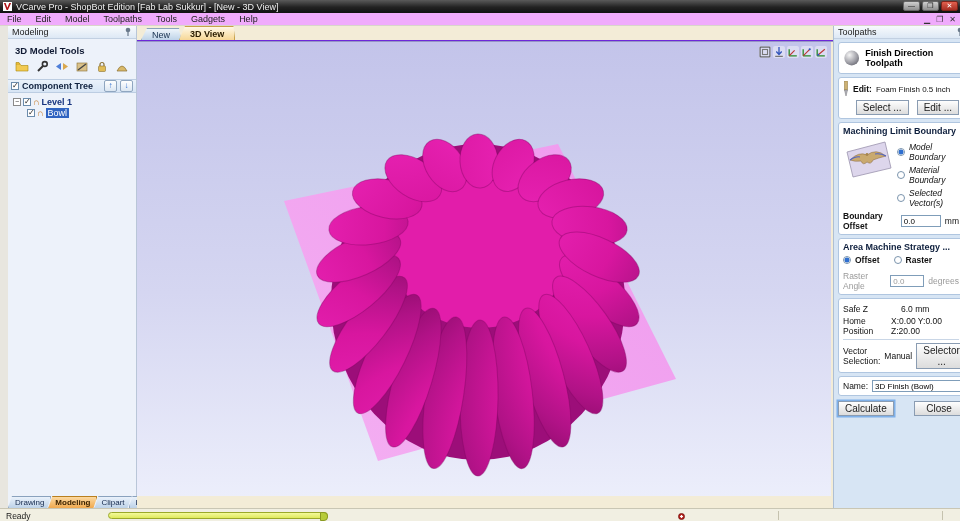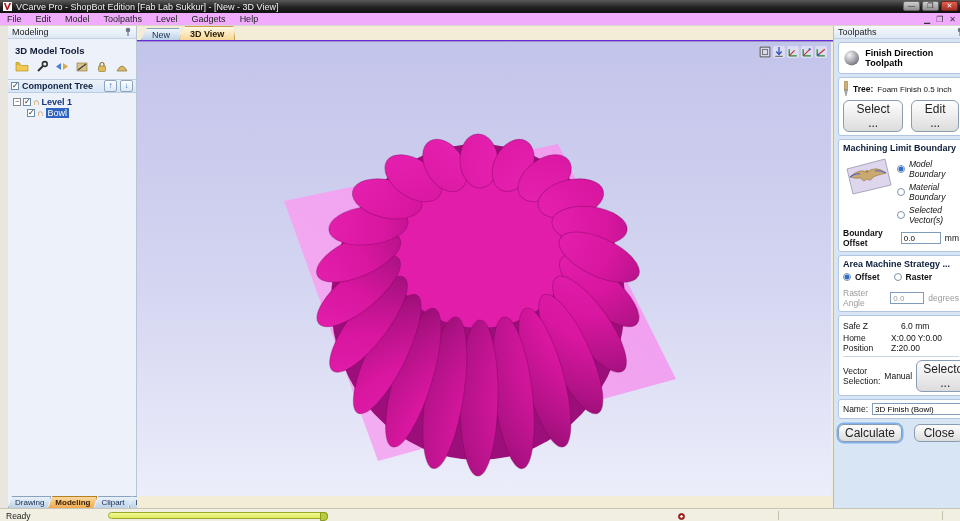--- a/index.html
+++ b/index.html
@@ -71,22 +71,22 @@
   .vtools { position:absolute; right:6px; top:4px; display:flex; gap:2px; }
   .vt { width:12px; height:12px; background:rgba(240,240,250,0.55); border-radius:2px; }
   .canvas-bottom { height:12px; background:#f3ecd7; border-top:1px solid #dcc993f; }
 
   
   .right { width:135px; background:#d7e5f4; border-left:1px solid #aebfd4; position:relative; font-size:8.5px; }
   .rbox { background:#fff; border:1px solid #b0c6e0; border-radius:3px; margin:3px 4px 0 4px; padding:3px 4px; }
   .rtitle { font-weight:bold; font-size:9px; color:#0d1e3c; }
   .fcard { display:flex; align-items:center; gap:5px; padding:5px 4px; }
   .fcard .ftitle { font-weight:bold; font-size:9px; color:#000; }
-  .btn { display:inline-block; border:1px solid #8a9cb2; border-radius:6px; background:linear-gradient(#fefefe,#dcdcdc);
-    font-size:12px; padding:1px 6px; color:#222; text-align:center; }
+  .btn { display:inline-block; border:1px solid #8a9cb2; border-radius:0; background:linear-gradient(#fefefe,#dcdcdc);
+    font-size:10px; padding:1px 6px; color:#222; text-align:center; }
   .btn.focusring { box-shadow:0 0 0 1.5px #7fb0e8; }
   .row { display:flex; align-items:center; gap:4px; margin-top:3px; }
   .radio { width:8px; height:8px; min-width:8px; border-radius:50%; border:1px solid #7b94ad; background:#fff; }
   .radio.sel { background:radial-gradient(circle at 50% 50%, #2f6fd0 0 2.2px, #fff 2.8px); }
   .inp { border:1px solid #7f9db9; background:#fff; font-size:8px; height:12px; padding:0 2px;
     font-family:"Liberation Sans",sans-serif; }
   .gray { color:#9a9a9a; }
   .kv { display:flex; margin-top:2px; }
   .kv .k { width:58px; }
   .divider { border-top:1px solid #c9d6e6; margin:3px 0; }
@@ -120,21 +120,21 @@
       <div class="wbtn">❐</div>
       <div class="wbtn close">✕</div>
     </div>
   </div>
 
   <div class="menubar">
     <span class="mi">File</span>
     <span class="mi">Edit</span>
     <span class="mi">Model</span>
     <span class="mi">Toolpaths</span>
-    <span class="mi">Level</span>
+    <span class="mi">Tools</span>
     <span class="mi">Gadgets</span>
     <span class="mi">Help</span>
     <div class="mdi">
       <span>▁</span>
       <span>❐</span>
       <span>✕</span>
     </div>
   </div>
 
   <div class="main">
@@ -320,21 +320,21 @@
         </svg>
         <span class="ftitle">Finish Direction Toolpath</span>
       </div>
 
       <div class="rbox">
         <div class="row" style="margin-top:0;">
           <svg width="6" height="16" viewBox="0 0 6 16">
             <rect x="1.5" y="0" width="3" height="9" fill="#cdb173" stroke="#8a7033" stroke-width="0.5"></rect>
             <path d="M1.5,9 L3,15 L4.5,9 Z" fill="#b7b7bd" stroke="#6e6e74" stroke-width="0.5"></path>
           </svg>
-          <span style="font-weight:bold;">Tree:</span>
+          <span style="font-weight:bold;">Edit:</span>
           <span style="font-size:8px;">Foam Finish 0.5 inch</span>
         </div>
         <div class="row" style="justify-content:flex-end; gap:8px;">
           <span class="btn">Select ...</span>
           <span class="btn">Edit ...</span>
         </div>
       </div>
 
       <div class="rbox">
         <div class="rtitle">Machining Limit Boundary</div>

